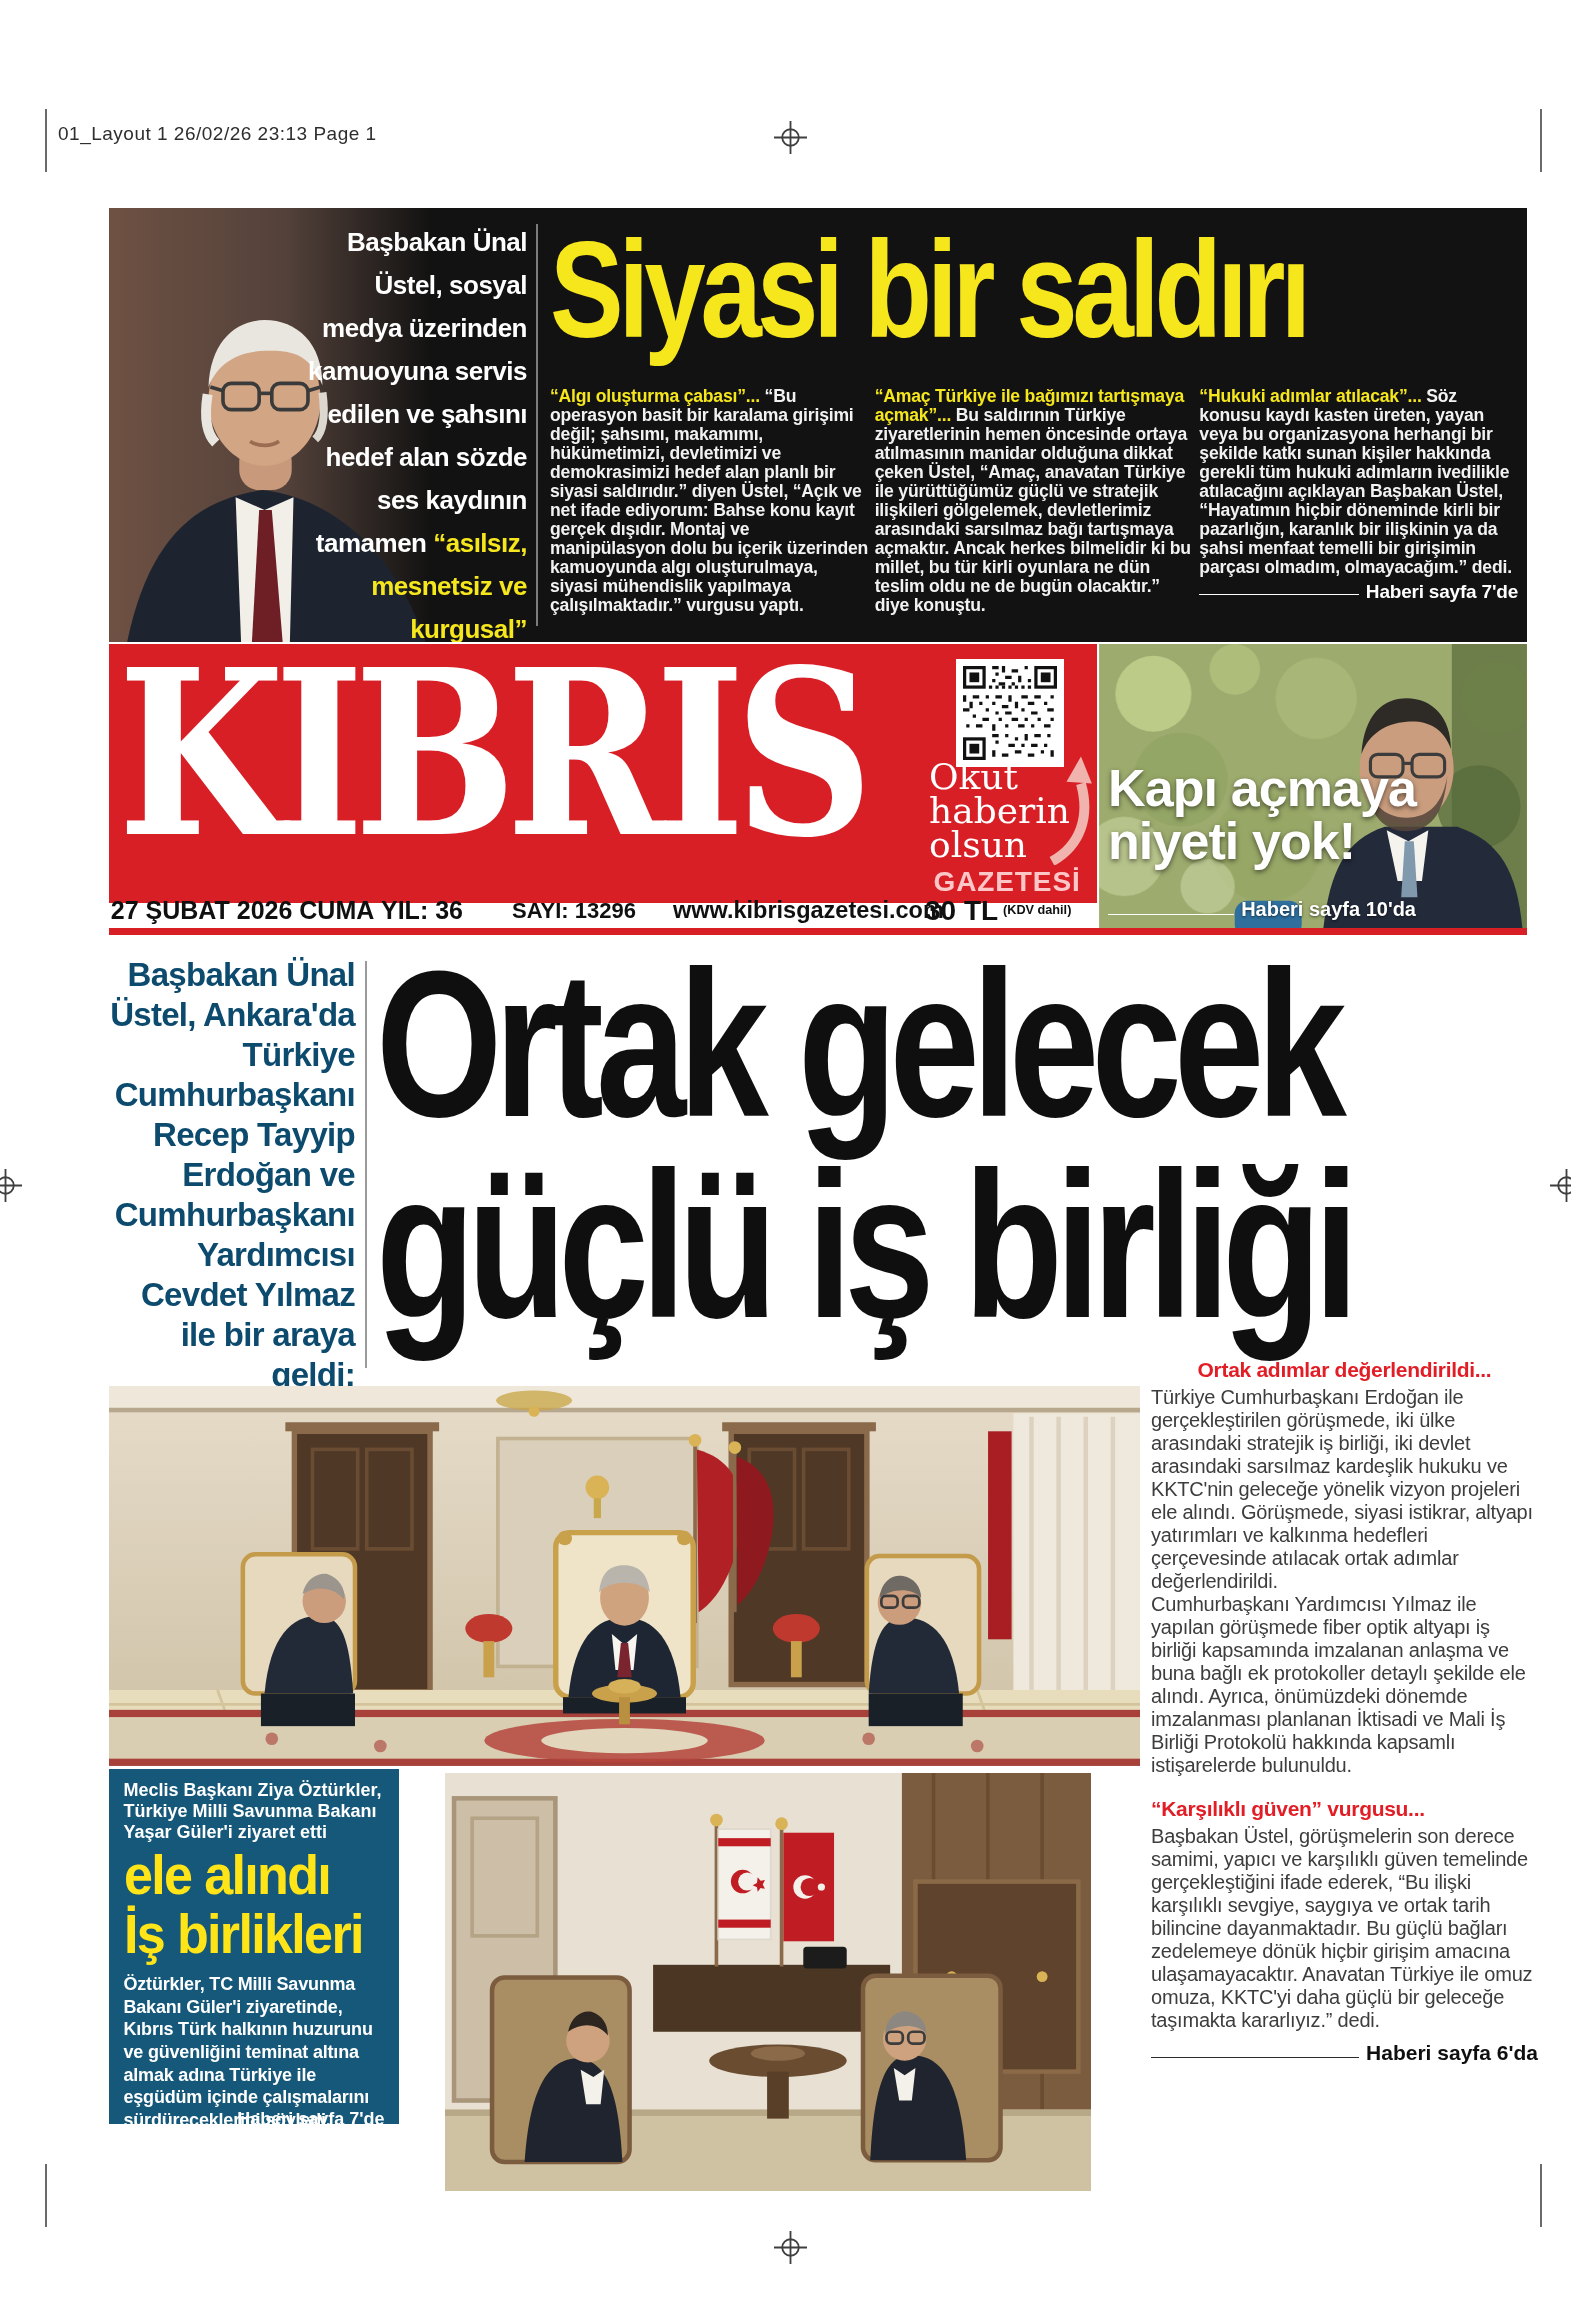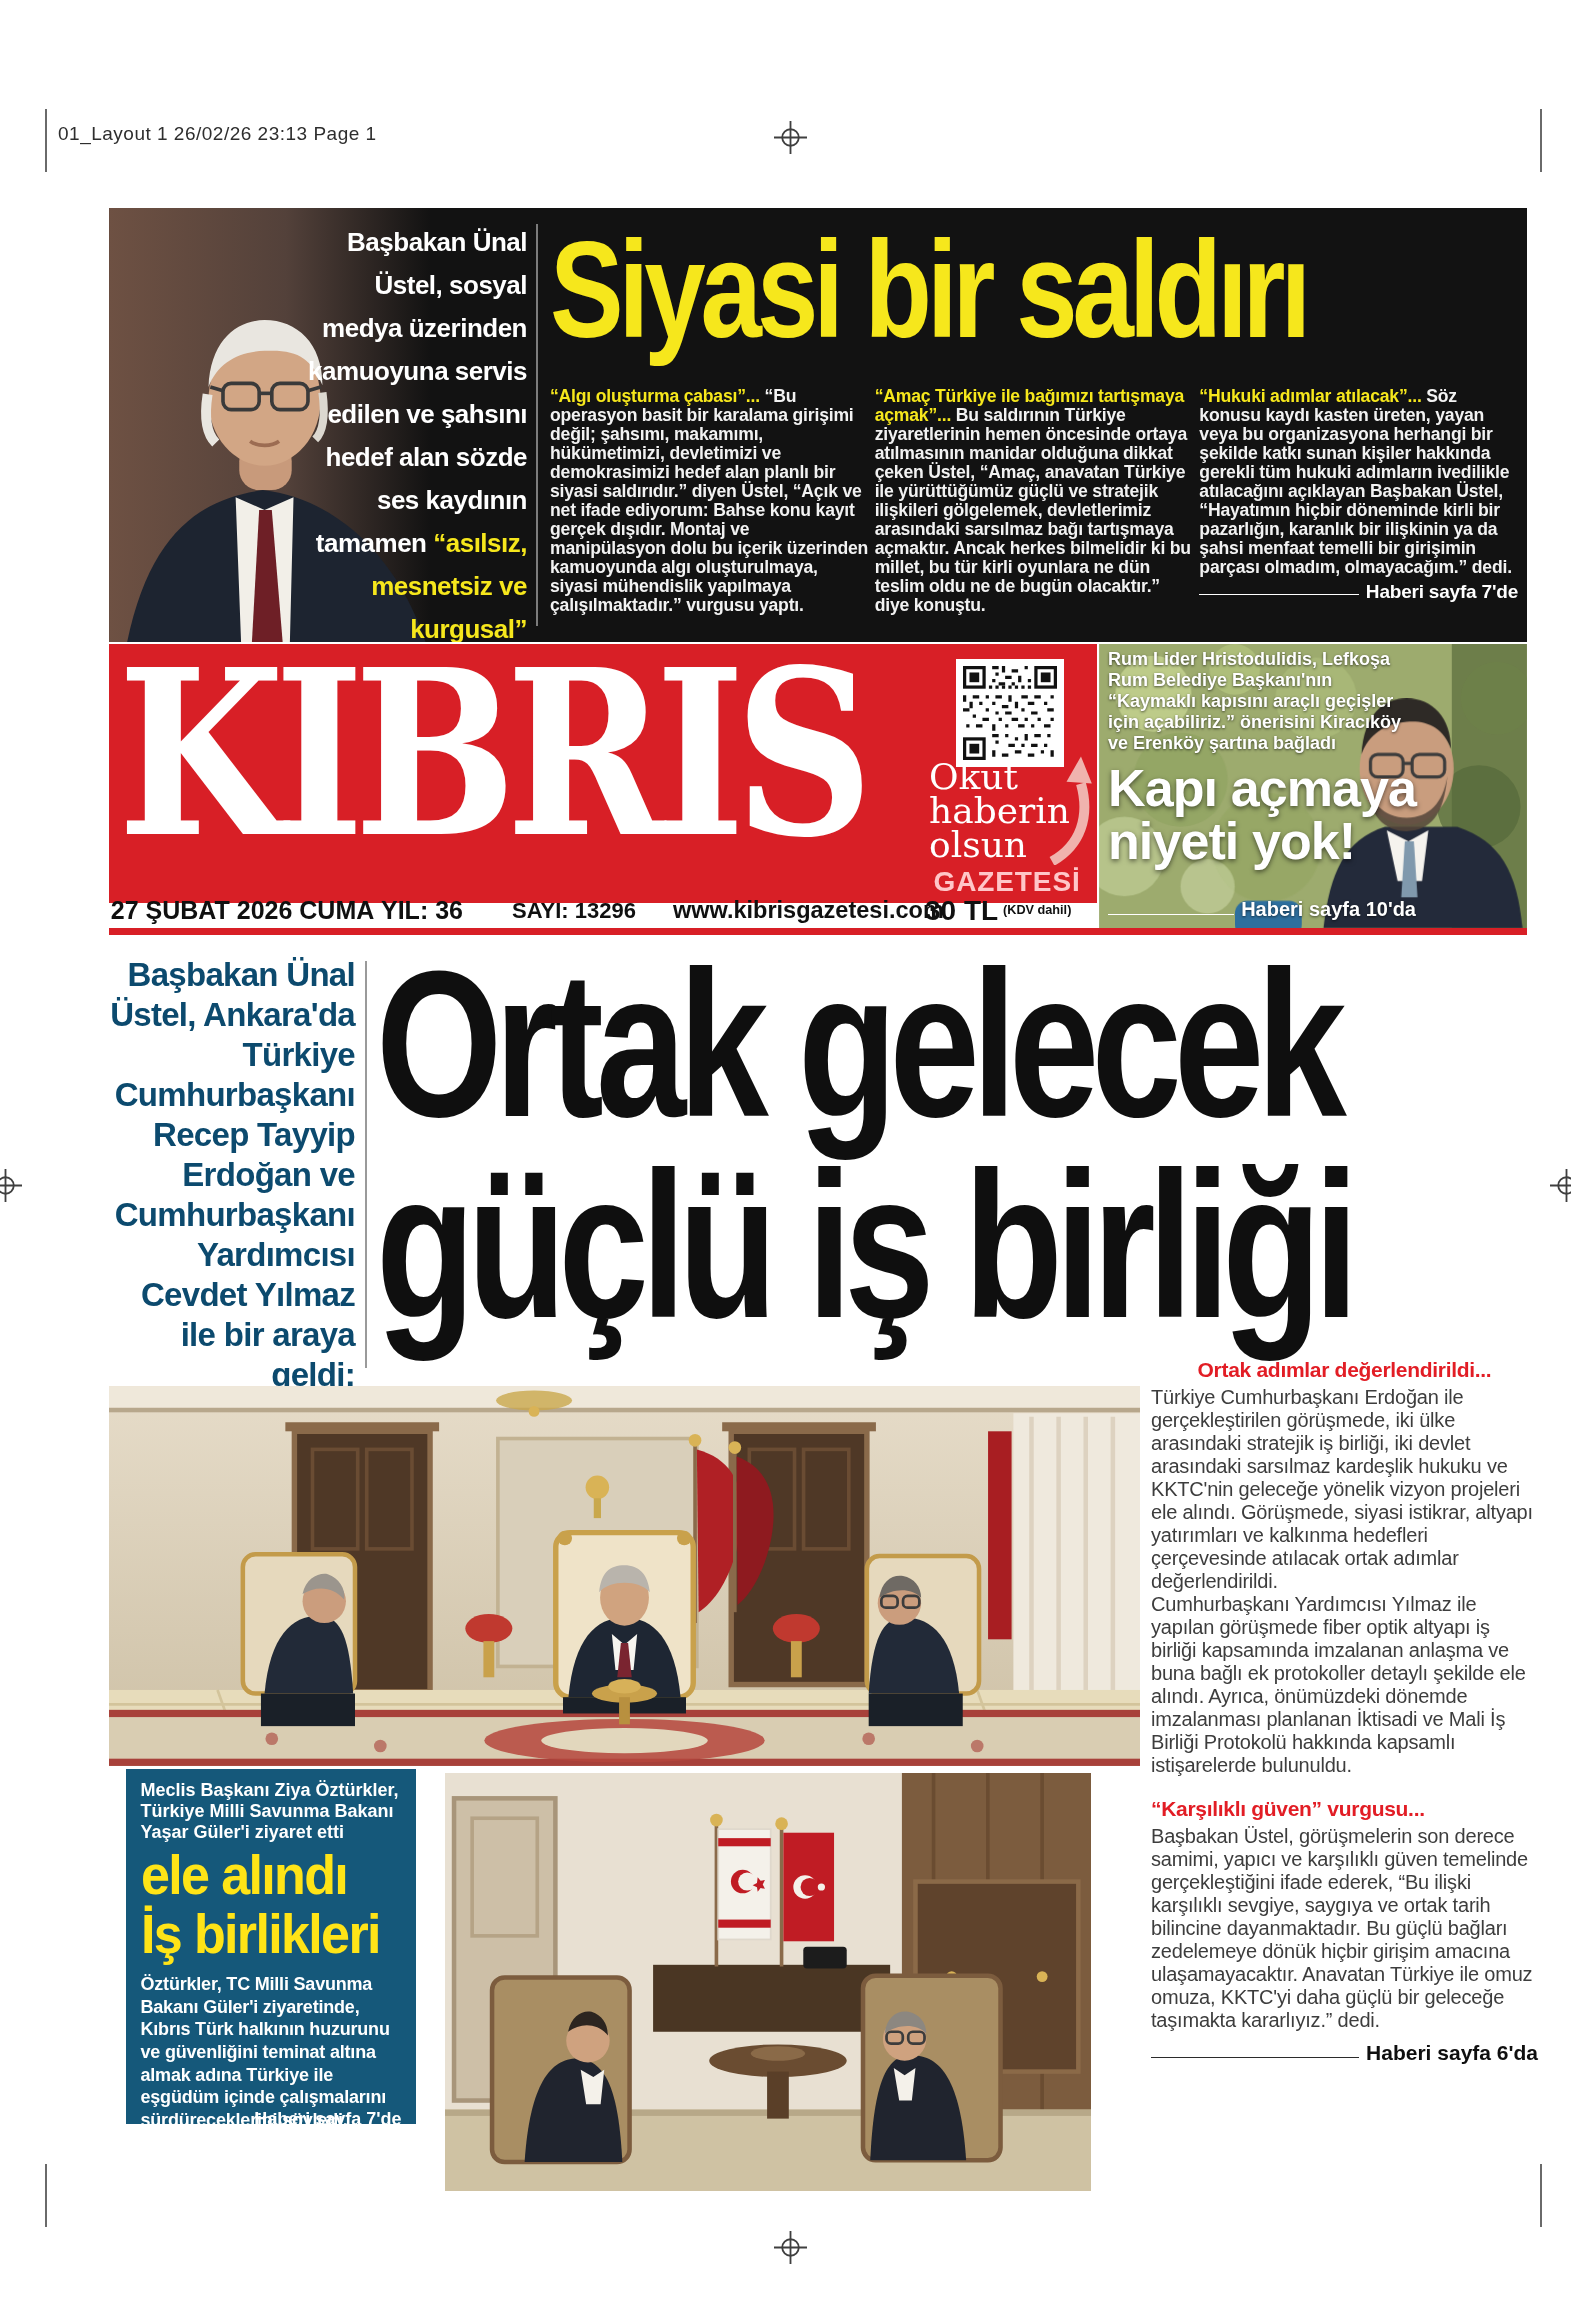--- a/index.html
+++ b/index.html
@@ -67,21 +67,21 @@
   .main-photo{position:absolute;left:109px;top:1386px;width:1031px;height:380px;margin:0;}
   
   .right-col{position:absolute;left:1151px;top:1344px;width:387px;}
   .right-col h3{margin:20px 0 3.6px;font-size:21px;line-height:24.4px;color:#e21d25;font-weight:700;letter-spacing:-0.3px;}
   .right-col h3:first-child{margin-top:14px;text-align:center;}
   .right-col p{margin:0;font-size:20px;line-height:23px;color:#3d3d3d;letter-spacing:-0.2px;}
   .mref{margin-top:9px;}
   .mref i{border-top:1.8px solid #2b2b2b;margin-bottom:7.2px;}
   .mref span{color:#0f0f0f;font-size:21px;}
   
-  .blue-box{position:absolute;left:126px;top:1769px;width:290px;height:355px;background:#15587a;
+  .blue-box{position:absolute;left:109px;top:1769px;width:290px;height:355px;background:#15587a;
       box-sizing:border-box;padding:11px 14.5px;}
   .bk{margin:0;font-weight:700;font-size:18px;line-height:21px;color:#fff;}
   .bh{margin:3.6px 0 0;font-weight:800;font-size:56px;line-height:56px;color:#ffe417;}
   .bh .cond{transform:scaleX(.93);letter-spacing:-1.8px;}
   .bb{margin:11px 0 0;font-weight:700;font-size:18px;line-height:22.6px;color:#fff;letter-spacing:-0.2px;}
   .bref{margin-top:-22.6px;text-align:right;font-weight:700;font-size:18px;color:#fff;}
   .bottom-photo{position:absolute;left:445px;top:1773px;width:646px;height:418px;margin:0;}
 </style>
 </head>
 <body>
@@ -234,21 +234,20 @@
       <ellipse cx="340" cy="138" rx="52" ry="62" fill="#c99d7e"></ellipse>
       <path d="M290 122 C293 78 314 60 340 60 C369 60 389 82 389 116 C380 92 362 84 340 86 C316 88 298 100 290 122 Z" fill="#2e2a26"></path>
       <path d="M294 150 C299 192 315 206 340 207 C366 206 381 190 385 146 C380 176 365 192 340 192 C314 192 300 174 294 150 Z" fill="#55453a" opacity=".85"></path>
       <g stroke="#3c3c3c" stroke-width="3.5" fill="none">
         <rect x="300" y="122" width="36" height="25" rx="8"></rect>
           <rect x="346" y="122" width="36" height="25" rx="8"></rect>
         <line x1="336" y1="132" x2="346" y2="132"></line>
       </g>
       <rect x="150" y="284" width="74" height="40" rx="14" fill="#2e6f9e"></rect>
     </svg>
-    <p class="sk">Rum Lider Hristodulidis, Lefkoşa Rum Belediye Başkanı'nın “Kaymaklı kapısını araçlı geçişler için açabiliriz.” önerisini Kiracıköy ve Erenköy şartına bağladı</p>
     <h2 class="sh">Kapı açmaya niyeti yok!</h2>
     <div class="pref spr">
         <i></i>
         <span>Haberi sayfa 10'da</span>
       </div>
   </section>
 
   <p class="main-kicker">Başbakan Ünal Üstel, Ankara'da Türkiye Cumhurbaşkanı Recep Tayyip Erdoğan ve Cumhurbaşkanı Yardımcısı Cevdet Yılmaz ile bir araya geldi:</p>
   <div class="vdiv2"></div>
   <h1 class="mh mh1"><span class="cond">Ortak gelecek</span></h1>

